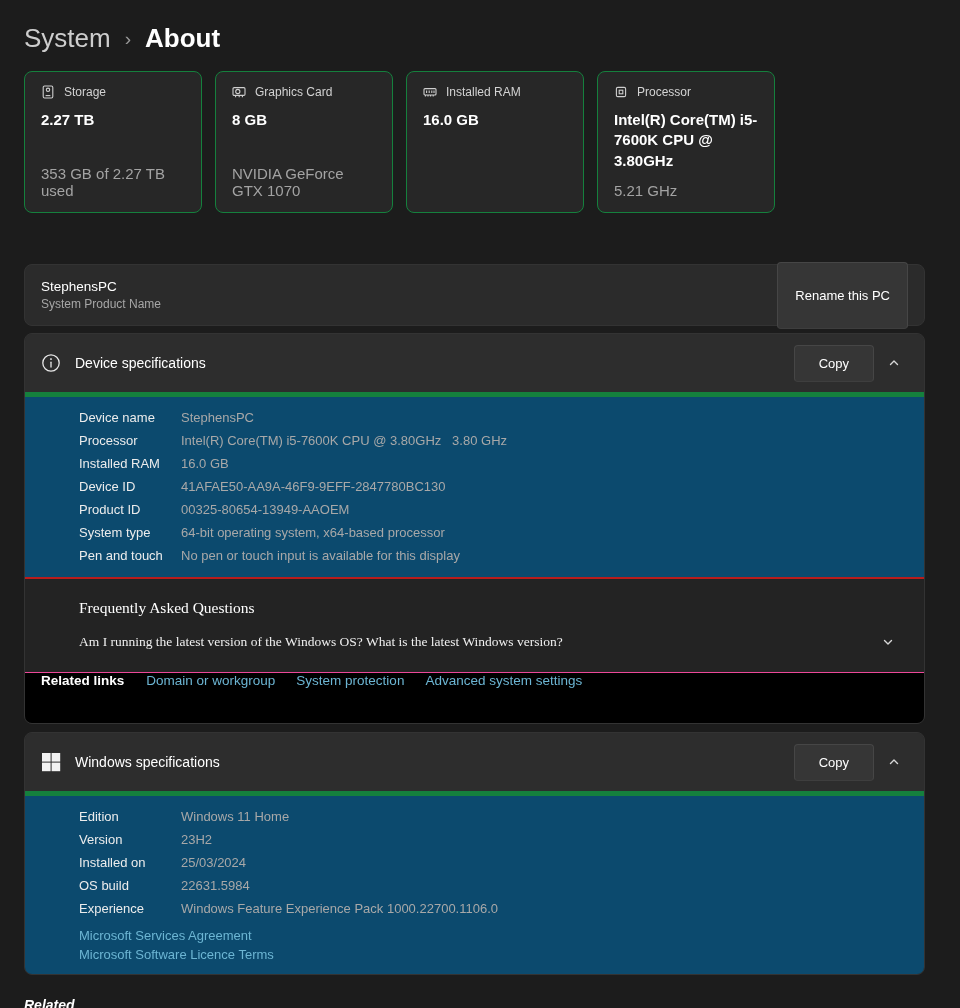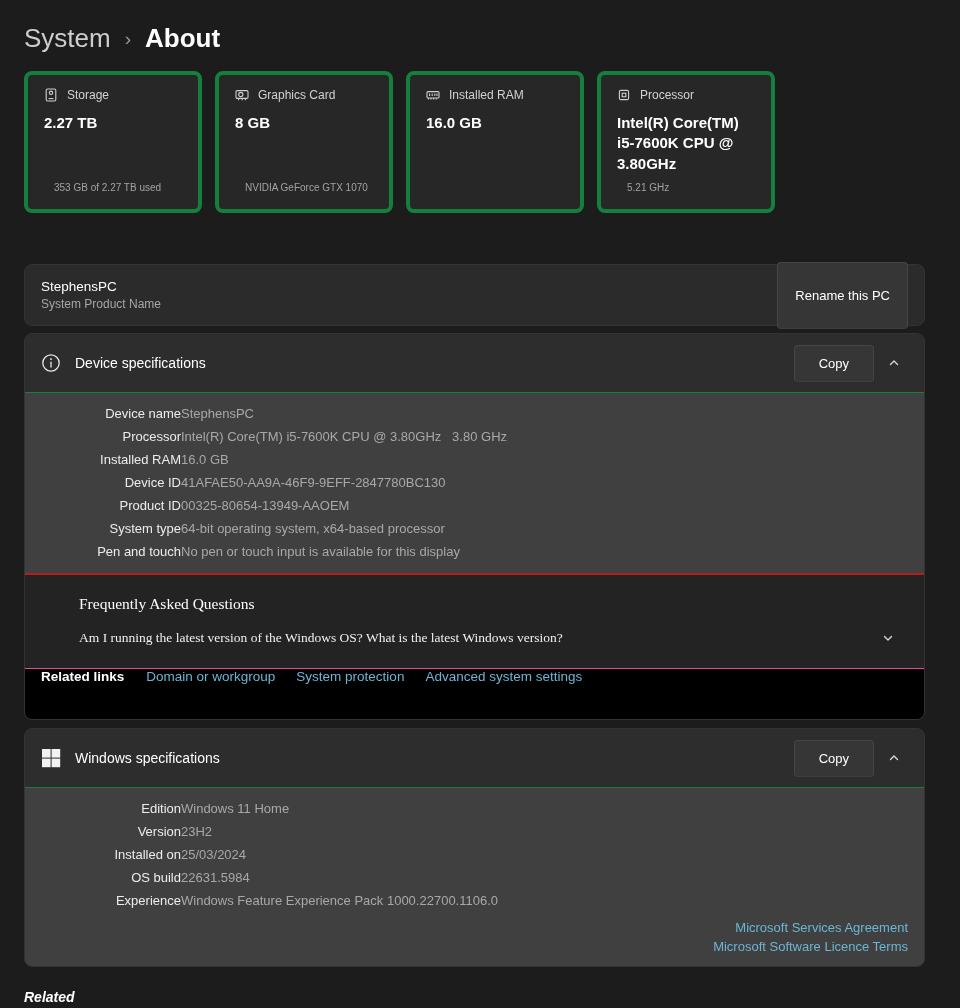--- a/index.html
+++ b/index.html
@@ -14,28 +14,28 @@
   
   .breadcrumb { display:flex; align-items:center; gap:14px; height:36px; }
   .crumb-parent { font-size:26px; color:#cdcdcd; }
   .crumb-sep { font-size:19px; color:#9a9a9a; padding-top:2px; }
   .crumb-current { font-size:26px; color:#ffffff; font-weight:700; }
 
   
   .ov-row { display:flex; gap:13px; margin-top:15px; }
   .ov-card {
     width:178px; height:142px; box-sizing:border-box;
-    background:#272727; border:4px solid #15803d; border-radius:8px;
+    background:#272727; border:1px solid #15803d; border-radius:8px;
     padding:13px 16px; display:flex; flex-direction:column;
   }
   .ov-label-row { display:flex; align-items:center; gap:9px; }
   .ov-label { font-size:12px; color:#d3d3d3; }
   .ov-icon { display:flex; }
   .ov-value { margin-top:11px; font-size:15px; font-weight:700; line-height:1.35; color:#fff; }
-  .ov-detail { margin-top:auto; font-size:10px; color:#a3a3a3; min-height:14px;margin-left:10px; }
+  .ov-detail { margin-top:auto; font-size:15px; color:#a3a3a3; min-height:14px; }
 
   
   .card { background:#2b2b2b; border:1px solid #333333; border-radius:8px; box-sizing:border-box; }
 
   
   .pc-card { margin-top:51px; height:62px; display:flex; align-items:center; padding:0 16px; }
   .pc-title { font-size:13.5px; color:#ffffff; }
   .pc-sub { font-size:12px; color:#a6a6a6; margin-top:3px; }
 
   .btn {
@@ -47,21 +47,21 @@
 
   
   .expander { margin-top:7px; padding:0; overflow:hidden; }
   .win-card { margin-top:8px; }
   .exp-header { height:58px; display:flex; align-items:center; padding:0 10px 0 16px; background:#2d2d2d; }
   .exp-icon { width:20px; margin-right:14px; display:flex; }
   .exp-title { font-size:14px; color:#ffffff; }
   .chev-btn { width:40px; height:30px; display:flex; align-items:center; justify-content:center;
               background:transparent; border:none; cursor:pointer; }
 
-  .exp-content { background:#404040; border-top:1px solid #15803d; padding:9px 16px 10px 54px;text-align:right; }
+  .exp-content { background:#0c4a6e; border-top:5px solid #15803d; padding:9px 16px 10px 54px; }
   .spec-row { display:flex; align-items:center; height:23px; font-size:13px; }
   .spec-label { width:102px; flex-shrink:0; color:#ececec; }
   .spec-value { color:#a8a8a8; white-space:pre-wrap; }
   .spec-links { margin-top:6px; display:flex; flex-direction:column; font-size:13px; line-height:19px; }
 
   
   .faq-section { background:#232323; border-top:2px solid #b91c1c; padding:20px 30px 22px 54px;font-family:Liberation Serif, serif; }
   .faq-title { font-size:15.5px; color:#ffffff; }
   .faq-row { margin-top:17px; display:flex; align-items:center; font-size:13.5px; color:#f0f0f0; cursor:pointer; }
   .faq-chev { margin-left:auto; display:flex; }

